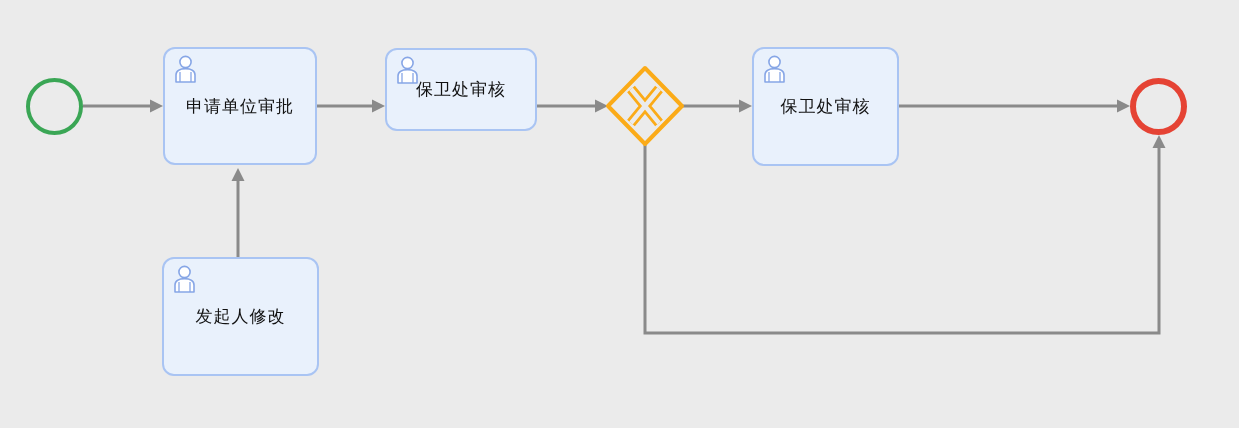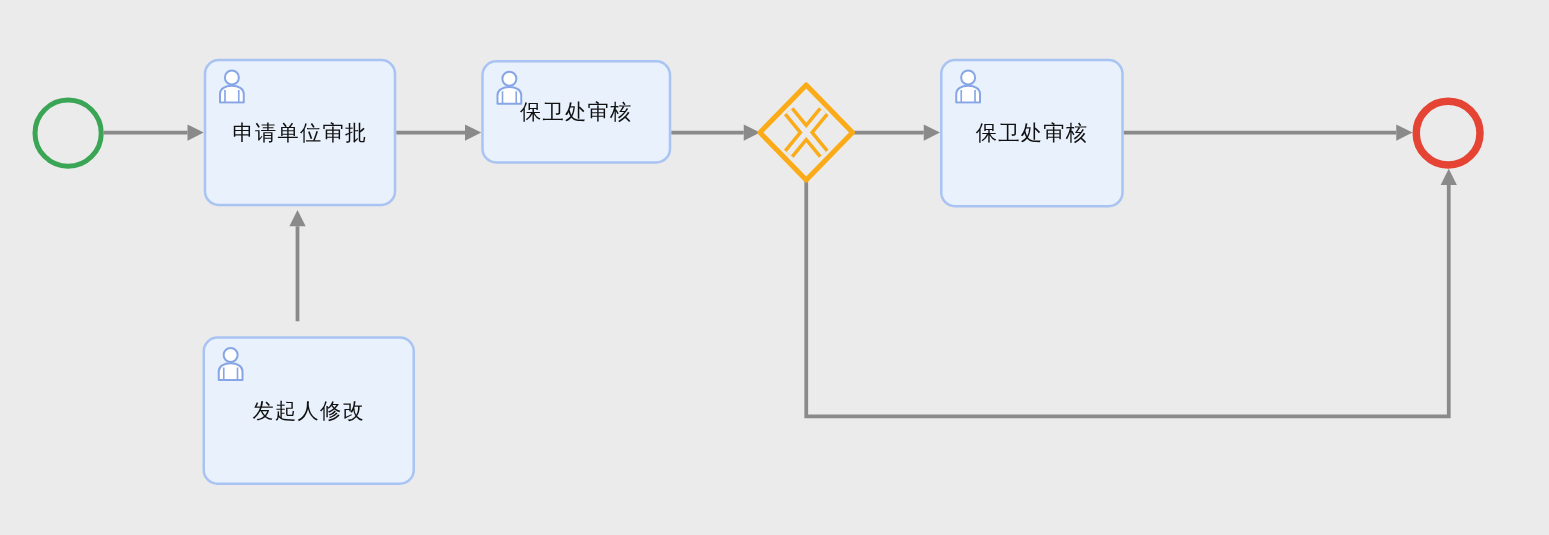--- a/index.html
+++ b/index.html
@@ -129,21 +129,21 @@
 
   <div class="task" style="left:752px;top:47px;width:147px;height:119px;">
     <svg class="task-icon" width="27" height="29" viewBox="0 0 27 29">
       <path d="M4,28 L4,21 C4,16.8 8.3,14.6 13.5,14.6 C18.7,14.6 23,16.8 23,21 L23,28 Z" fill="#ffffff" stroke="#87a6e6" stroke-width="1.6" stroke-linejoin="round"></path>
       <circle cx="13.5" cy="8" r="5.6" fill="#ffffff" stroke="#87a6e6" stroke-width="1.6"></circle>
       <path d="M8,18 L8,28 M19,18 L19,28" fill="none" stroke="#87a6e6" stroke-width="1.3"></path>
     </svg>
     <span class="task-label">保卫处审核</span>
   </div>
 
-  <div class="task" style="left:162px;top:257px;width:170px;height:119px;margin-top:12px;">
+  <div class="task" style="left:162px;top:257px;width:157px;height:119px;">
     <svg class="task-icon" width="27" height="29" viewBox="0 0 27 29">
       <path d="M4,28 L4,21 C4,16.8 8.3,14.6 13.5,14.6 C18.7,14.6 23,16.8 23,21 L23,28 Z" fill="#ffffff" stroke="#87a6e6" stroke-width="1.6" stroke-linejoin="round"></path>
       <circle cx="13.5" cy="8" r="5.6" fill="#ffffff" stroke="#87a6e6" stroke-width="1.6"></circle>
       <path d="M8,18 L8,28 M19,18 L19,28" fill="none" stroke="#87a6e6" stroke-width="1.3"></path>
     </svg>
     <span class="task-label">发起人修改</span>
   </div>
 
   <div class="event event-end"></div>
 

